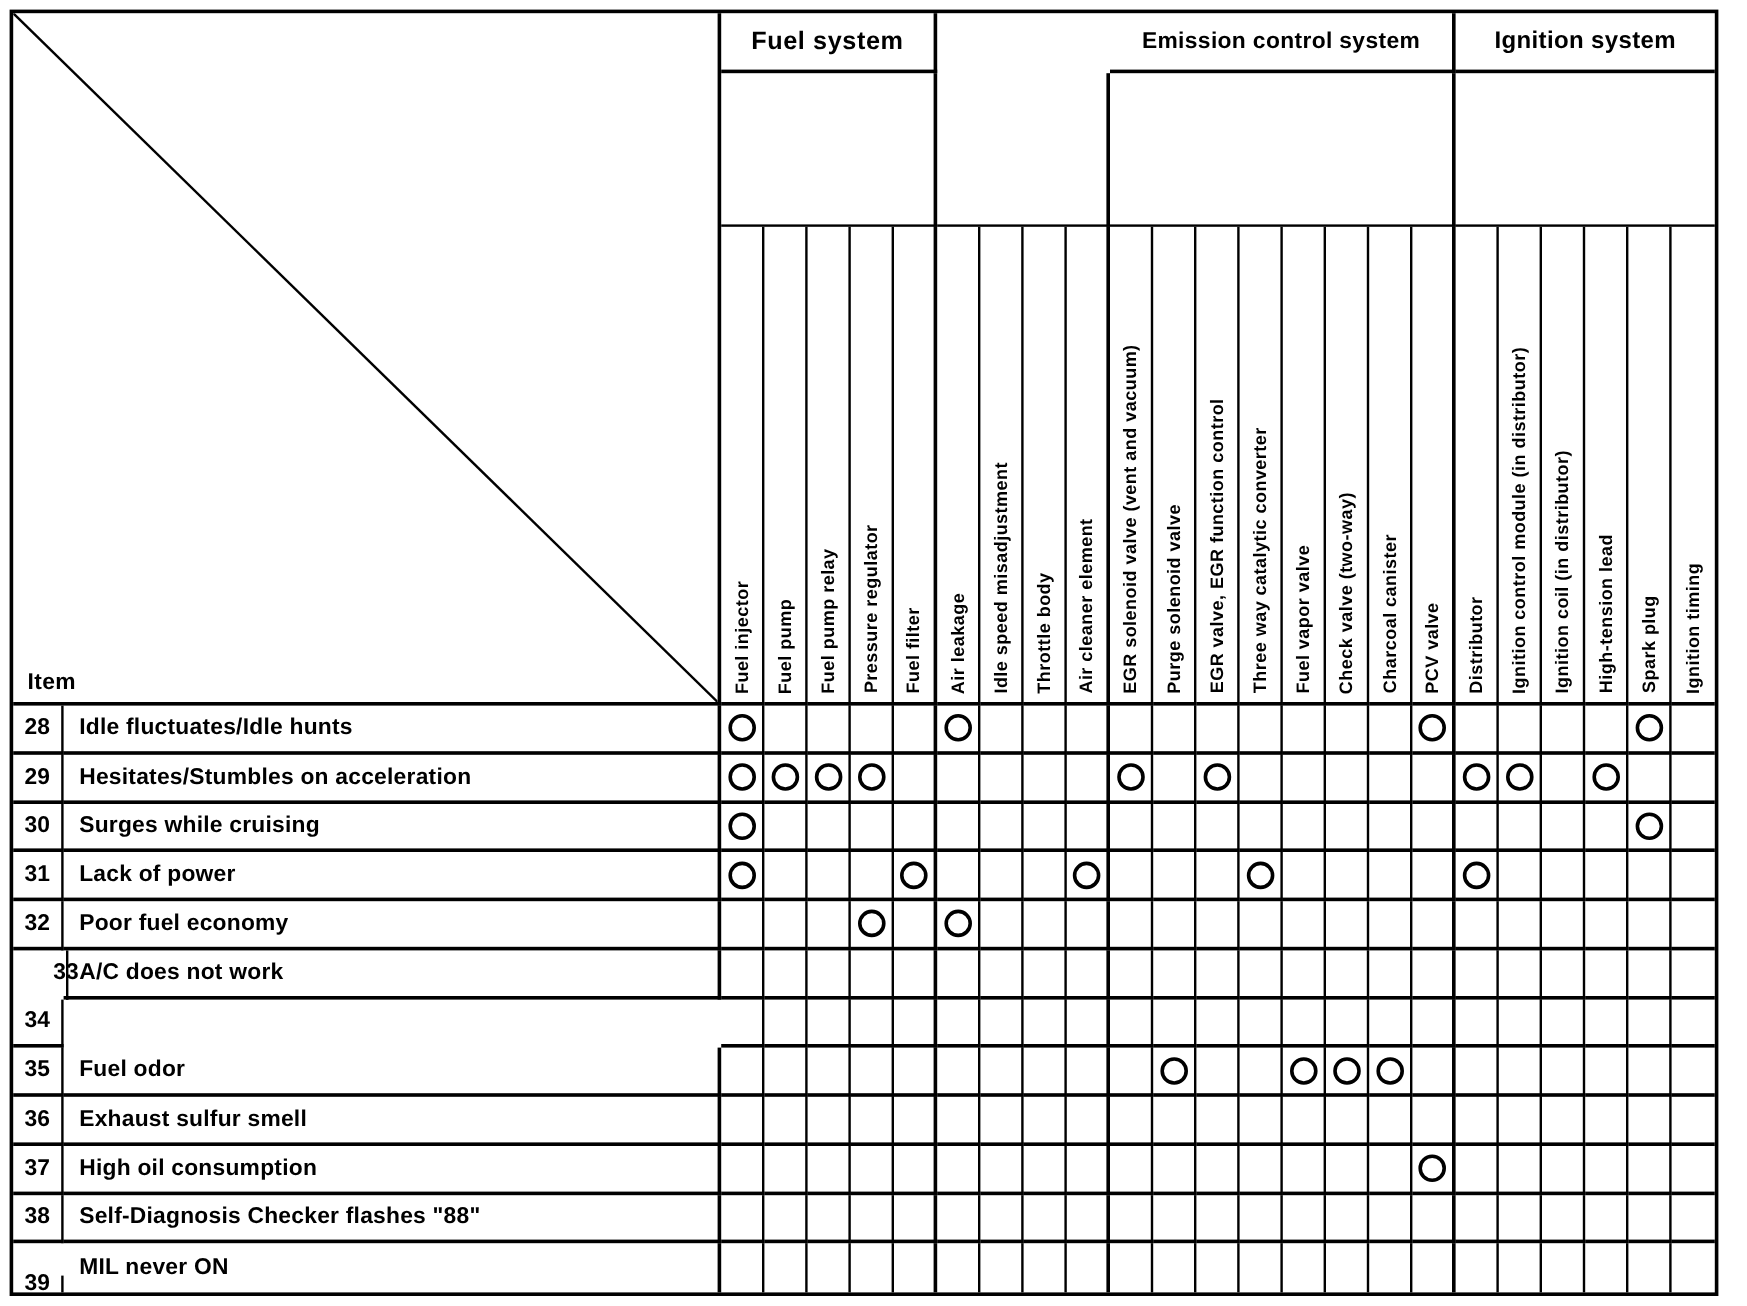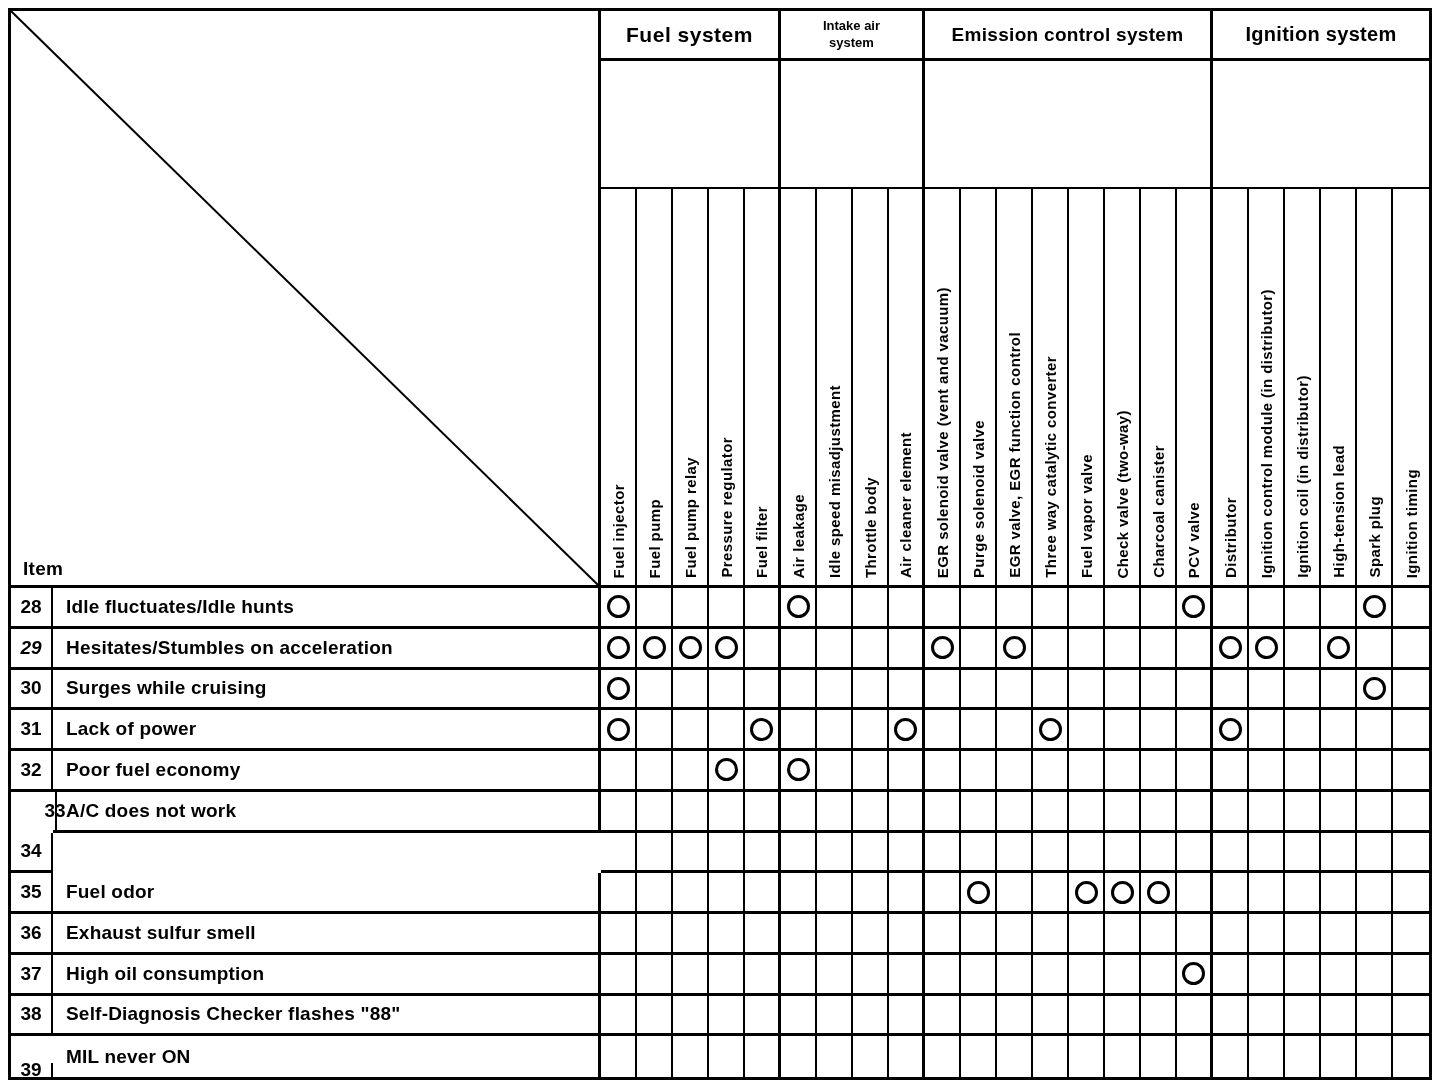--- a/index.html
+++ b/index.html
@@ -116,23 +116,20 @@
         <span class="ghdr-label g0">Fuel system</span>
       </div>
 
   <div class="cell corner br3 bb3">
       <svg viewBox="0 0 100 100" preserveAspectRatio="none">
         <line x1="0" y1="0" x2="100" y2="100" stroke="#000" stroke-width="2" vector-effect="non-scaling-stroke"></line>
       </svg>
       <span class="item-label">Item</span>
     </div>
       <div class="cell bb2 br3" style="grid-area: 2 / 3 / auto / span 5;"></div>
-      <div class="cell ghdr bb3 br3" style="grid-area: 1 / 8 / auto / span 4;">
-        <span class="ghdr-label g1">Intake air system</span>
-      </div>
       <div class="cell bb2 br3" style="grid-area: 2 / 8 / auto / span 4;"></div>
       <div class="cell ghdr bb3 br3" style="grid-area: 1 / 12 / auto / span 8;">
         <span class="ghdr-label g2">Emission control system</span>
       </div>
       <div class="cell bb2 br3" style="grid-area: 2 / 12 / auto / span 8;"></div>
       <div class="cell ghdr bb3" style="grid-area: 1 / 20 / auto / span 6;">
         <span class="ghdr-label g3">Ignition system</span>
       </div>
       <div class="cell bb2" style="grid-area: 2 / 20 / auto / span 6;"></div>
       <div class="cell collab bb3 br2" style="grid-area: 3 / 3;">
@@ -230,21 +227,21 @@
         <span class="mark"></span>
       </div>
       <div class="cell mcell bb3 br2" style="grid-area: 4 / 20;"></div>
       <div class="cell mcell bb3 br2" style="grid-area: 4 / 21;"></div>
       <div class="cell mcell bb3 br2" style="grid-area: 4 / 22;"></div>
       <div class="cell mcell bb3 br2" style="grid-area: 4 / 23;"></div>
       <div class="cell mcell bb3 br2" style="grid-area: 4 / 24;">
         <span class="mark"></span>
       </div>
       <div class="cell mcell bb3" style="grid-area: 4 / 25;"></div>
-      <div class="cell rnum br2 bb3" style="grid-area: 5 / 1; font-style: italic;">29</div>
+      <div class="cell rnum br2 bb3" style="grid-area: 5 / 1;">29</div>
       <div class="cell rlab br3 bb3" style="grid-area: 5 / 2;">Hesitates/Stumbles on acceleration</div>
       <div class="cell mcell bb3 br2" style="grid-area: 5 / 3;">
         <span class="mark"></span>
       </div>
       <div class="cell mcell bb3 br2" style="grid-area: 5 / 4;">
         <span class="mark"></span>
       </div>
       <div class="cell mcell bb3 br2" style="grid-area: 5 / 5;">
         <span class="mark"></span>
       </div>

